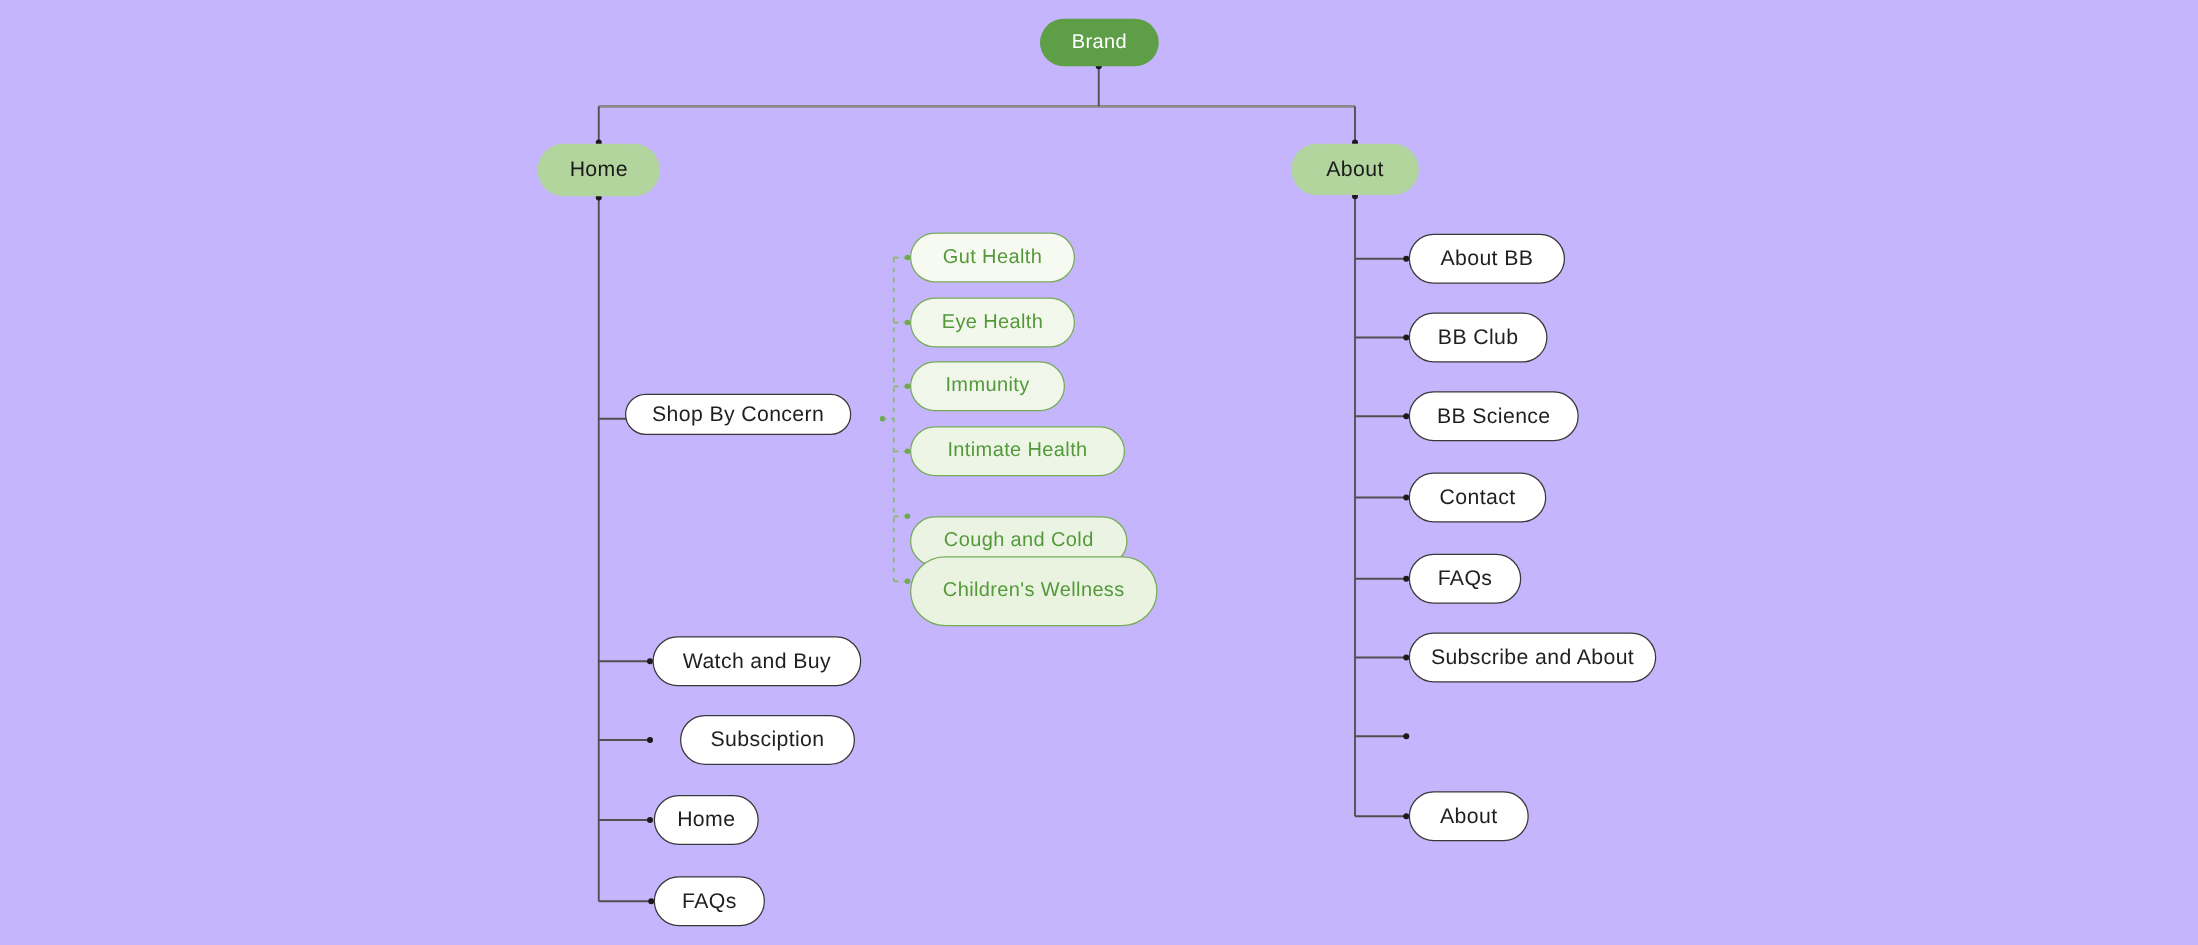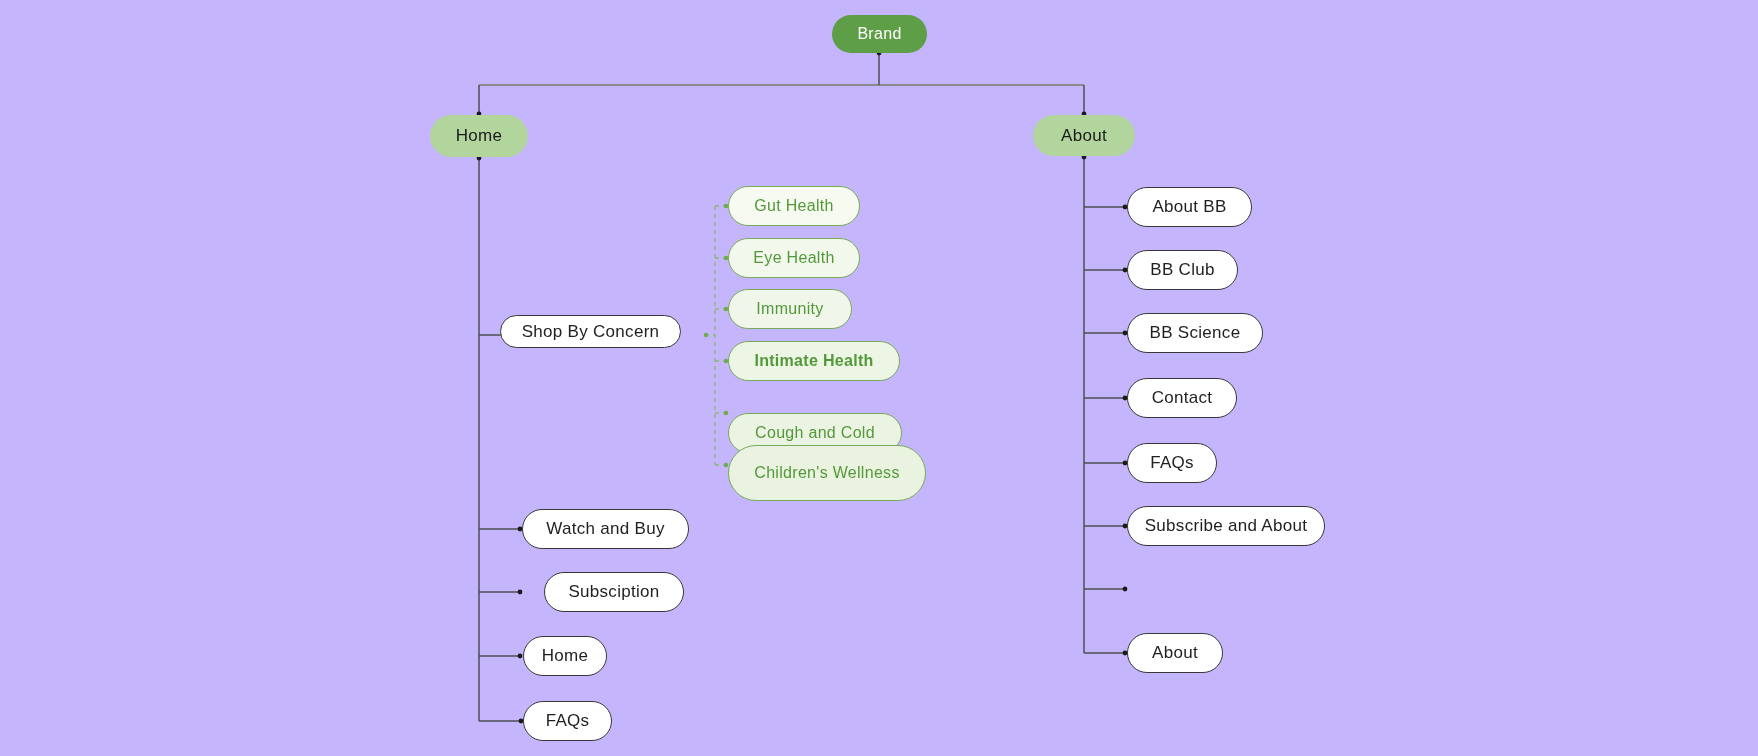--- a/index.html
+++ b/index.html
@@ -50,21 +50,21 @@
     font-size: 17px;
   }
   .node-green {
     border: 1.4px solid #77ab58;
     color: #53993a;
     font-size: 16px;
   }
   .g1 { background: #f6faf1; }
   .g2 { background: #f3f8ed; }
   .g3 { background: #f0f7ea; }
-  .g4 { background: #edf5e5; font-weight: bold; }
+  .g4 { background: #edf5e5; }
   .g5 { background: #ebf4e2; margin-top: 20px; }
   .g6 { background: #e9f3df; }
 </style>
 </head>
 <body>
 
 <div class="canvas">
 
   <svg class="wires" width="1758" height="756" viewBox="0 0 1758 756">
 

